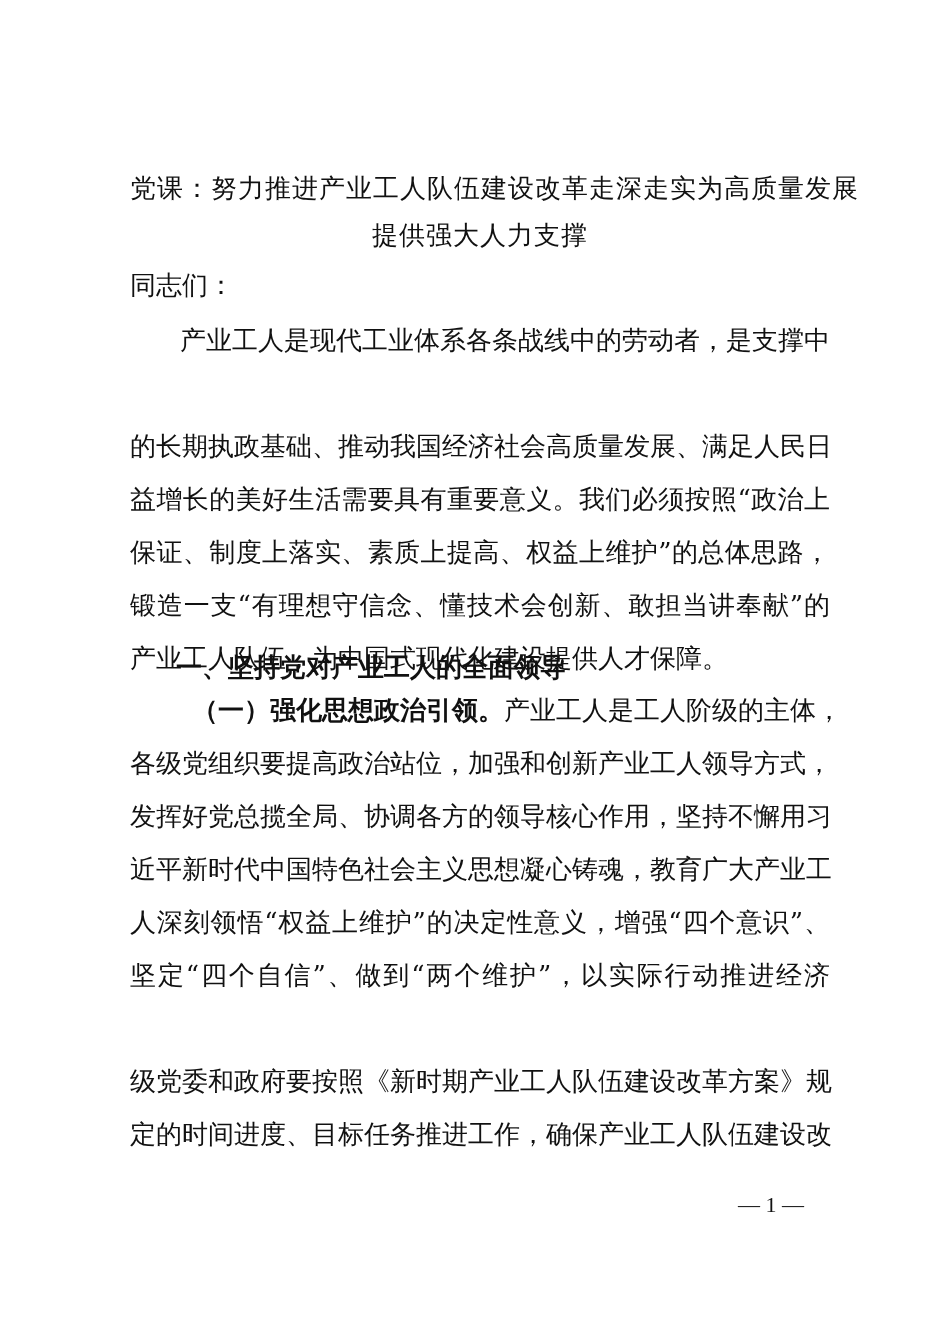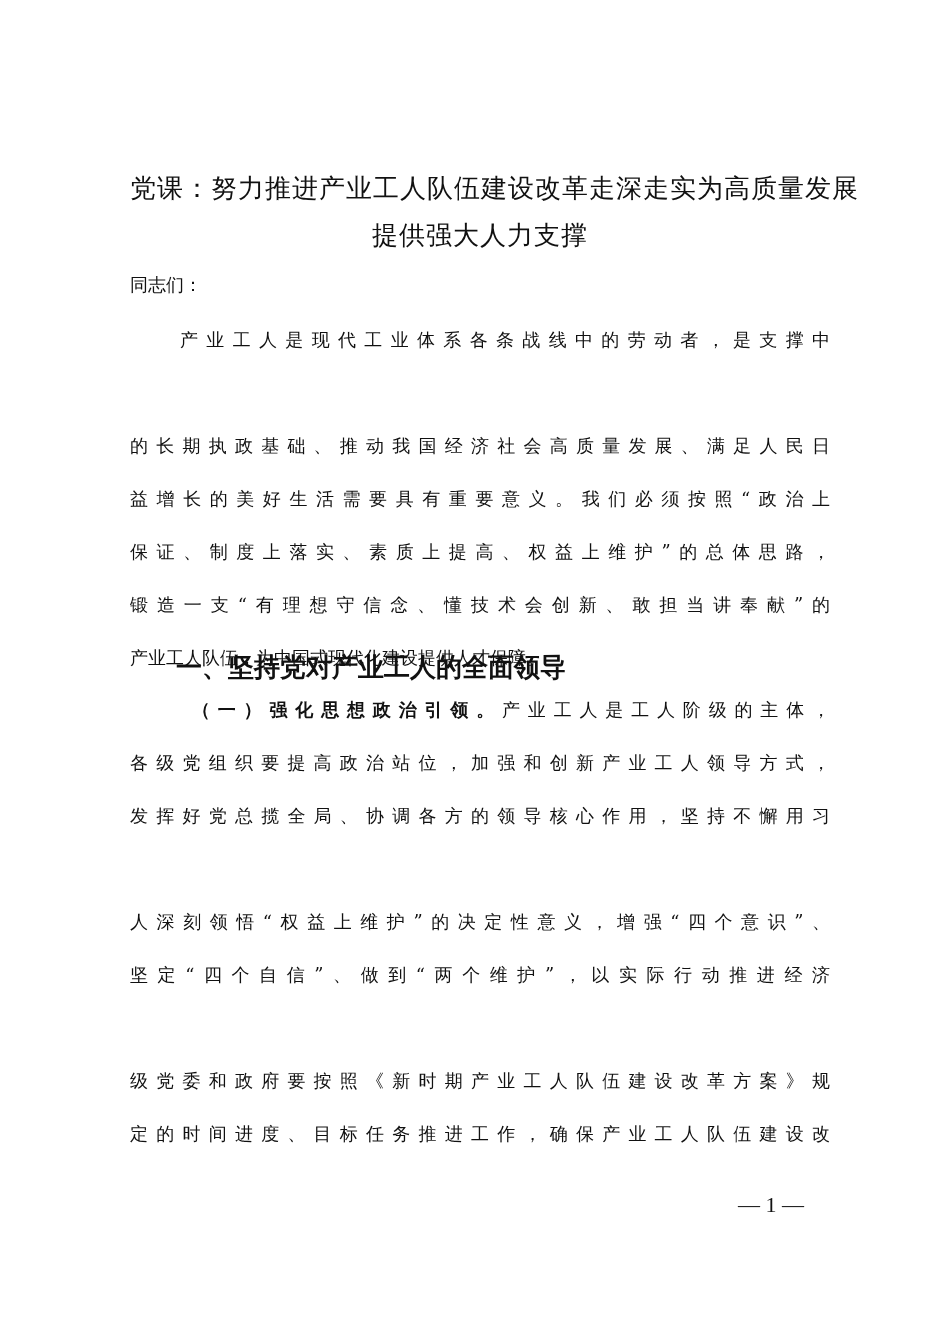--- a/index.html
+++ b/index.html
@@ -1,21 +1,21 @@
 <!DOCTYPE html>
 <html><head>
 <meta charset="utf-8">
 <style>
   html, body { margin: 0; padding: 0; background: #ffffff; }
   body { width: 950px; height: 1344px; position: relative; overflow: hidden;
          font-family: "DejaVu Serif", "Liberation Serif", serif; color: #111; }
   .page { position: absolute; left: 0; top: 0; width: 950px; height: 1344px; background: #fff; }
   .title-line { position: absolute; left: 130px; width: 700px; font-size: 26px;
                 line-height: 30px; text-align: center; letter-spacing: 1px; white-space: nowrap; }
-  .line { position: absolute; left: 130px; width: 700px; font-size: 18px; line-height: 30px;
+  .line { position: absolute; left: 130px; width: 700px; font-size: 26px; line-height: 30px;
           white-space: nowrap; text-align: justify; text-align-last: justify; }
   .line.last { text-align-last: left; }
   .line.indent { left: 180px; width: 650px; }
   .line.greet { text-align-last: left; }
   .heading { position: absolute; left: 176px; font-size: 26px; line-height: 30px; font-weight: bold;
              font-family: "DejaVu Sans", "Liberation Sans", sans-serif; white-space: nowrap; letter-spacing: 0px; }
   .sub-lead { font-weight: bold; margin-left: 16px; }
   .page-num { position: absolute; left: 738px; top: 1192px; font-size: 22px; line-height: 26px;
               font-family: "Liberation Serif", serif; white-space: nowrap; }
 </style>
@@ -37,19 +37,20 @@
 
   <div class="line last" style="top:643px;left:130px">产业工人队伍，为中国式现代化建设提供人才保障。</div>
 
   <div class="heading" style="top:652px">一、坚持党对产业工人的全面领导</div>
 
   <div class="line indent" style="top:695px;left:176px;width:654px">
     <span class="sub-lead">（一）强化思想政治引领。</span><span>产业工人是工人阶级的主体，</span>
   </div>
   <div class="line" style="top:748px">各级党组织要提高政治站位，加强和创新产业工人领导方式，</div>
   <div class="line" style="top:801px">发挥好党总揽全局、协调各方的领导核心作用，坚持不懈用习</div>
+  <div class="line" style="top:854px">近平新时代中国特色社会主义思想凝心铸魂，教育广大产业工</div>
   <div class="line" style="top:907px">人深刻领悟“权益上维护”的决定性意义，增强“四个意识”、</div>
   <div class="line" style="top:960px">坚定“四个自信”、做到“两个维护”，以实际行动推进经济</div>
   <div class="line" style="top:1066px">级党委和政府要按照《新时期产业工人队伍建设改革方案》规</div>
   <div class="line" style="top:1119px">定的时间进度、目标任务推进工作，确保产业工人队伍建设改</div>
 
   <div class="page-num">— 1 —</div>
 </div>
 
 </body></html>

